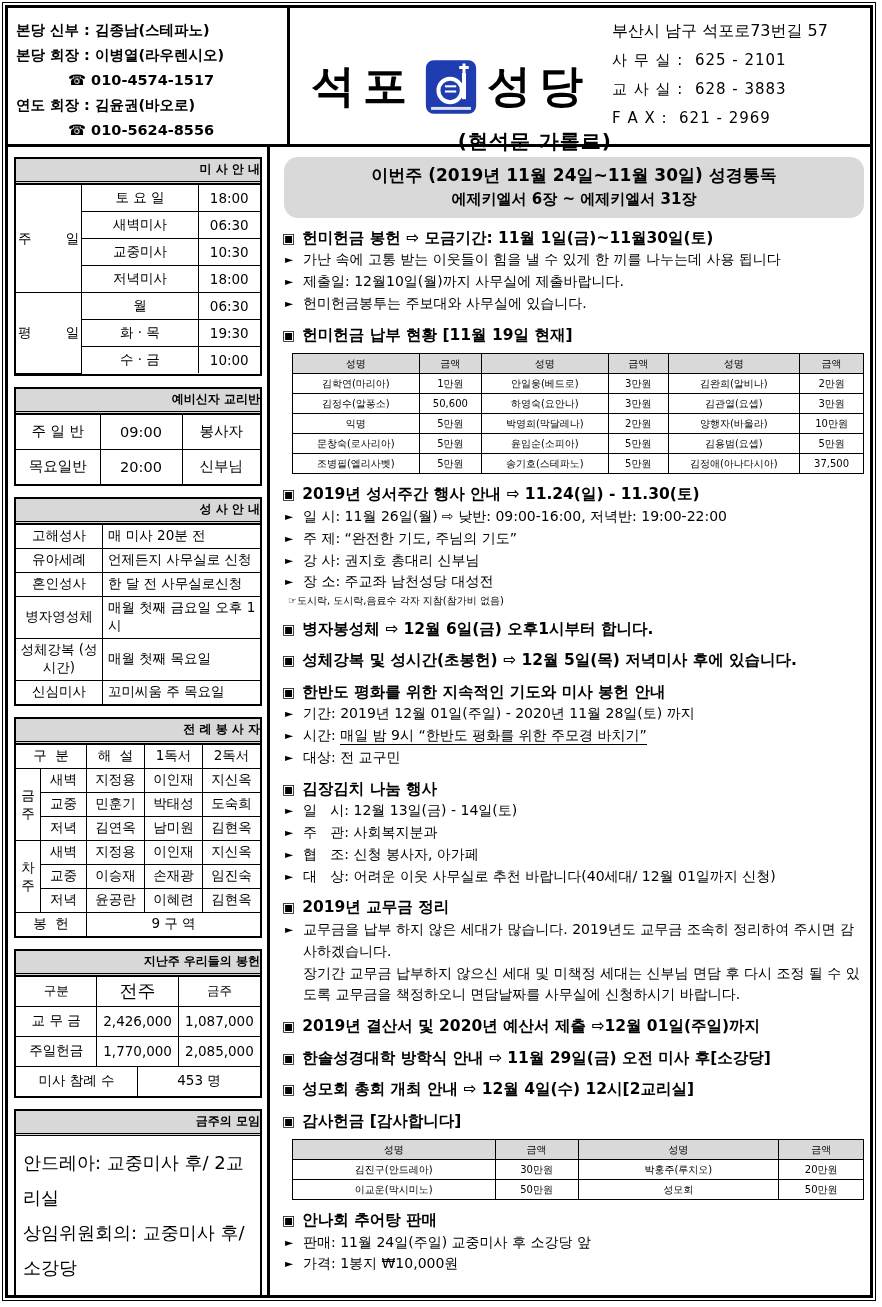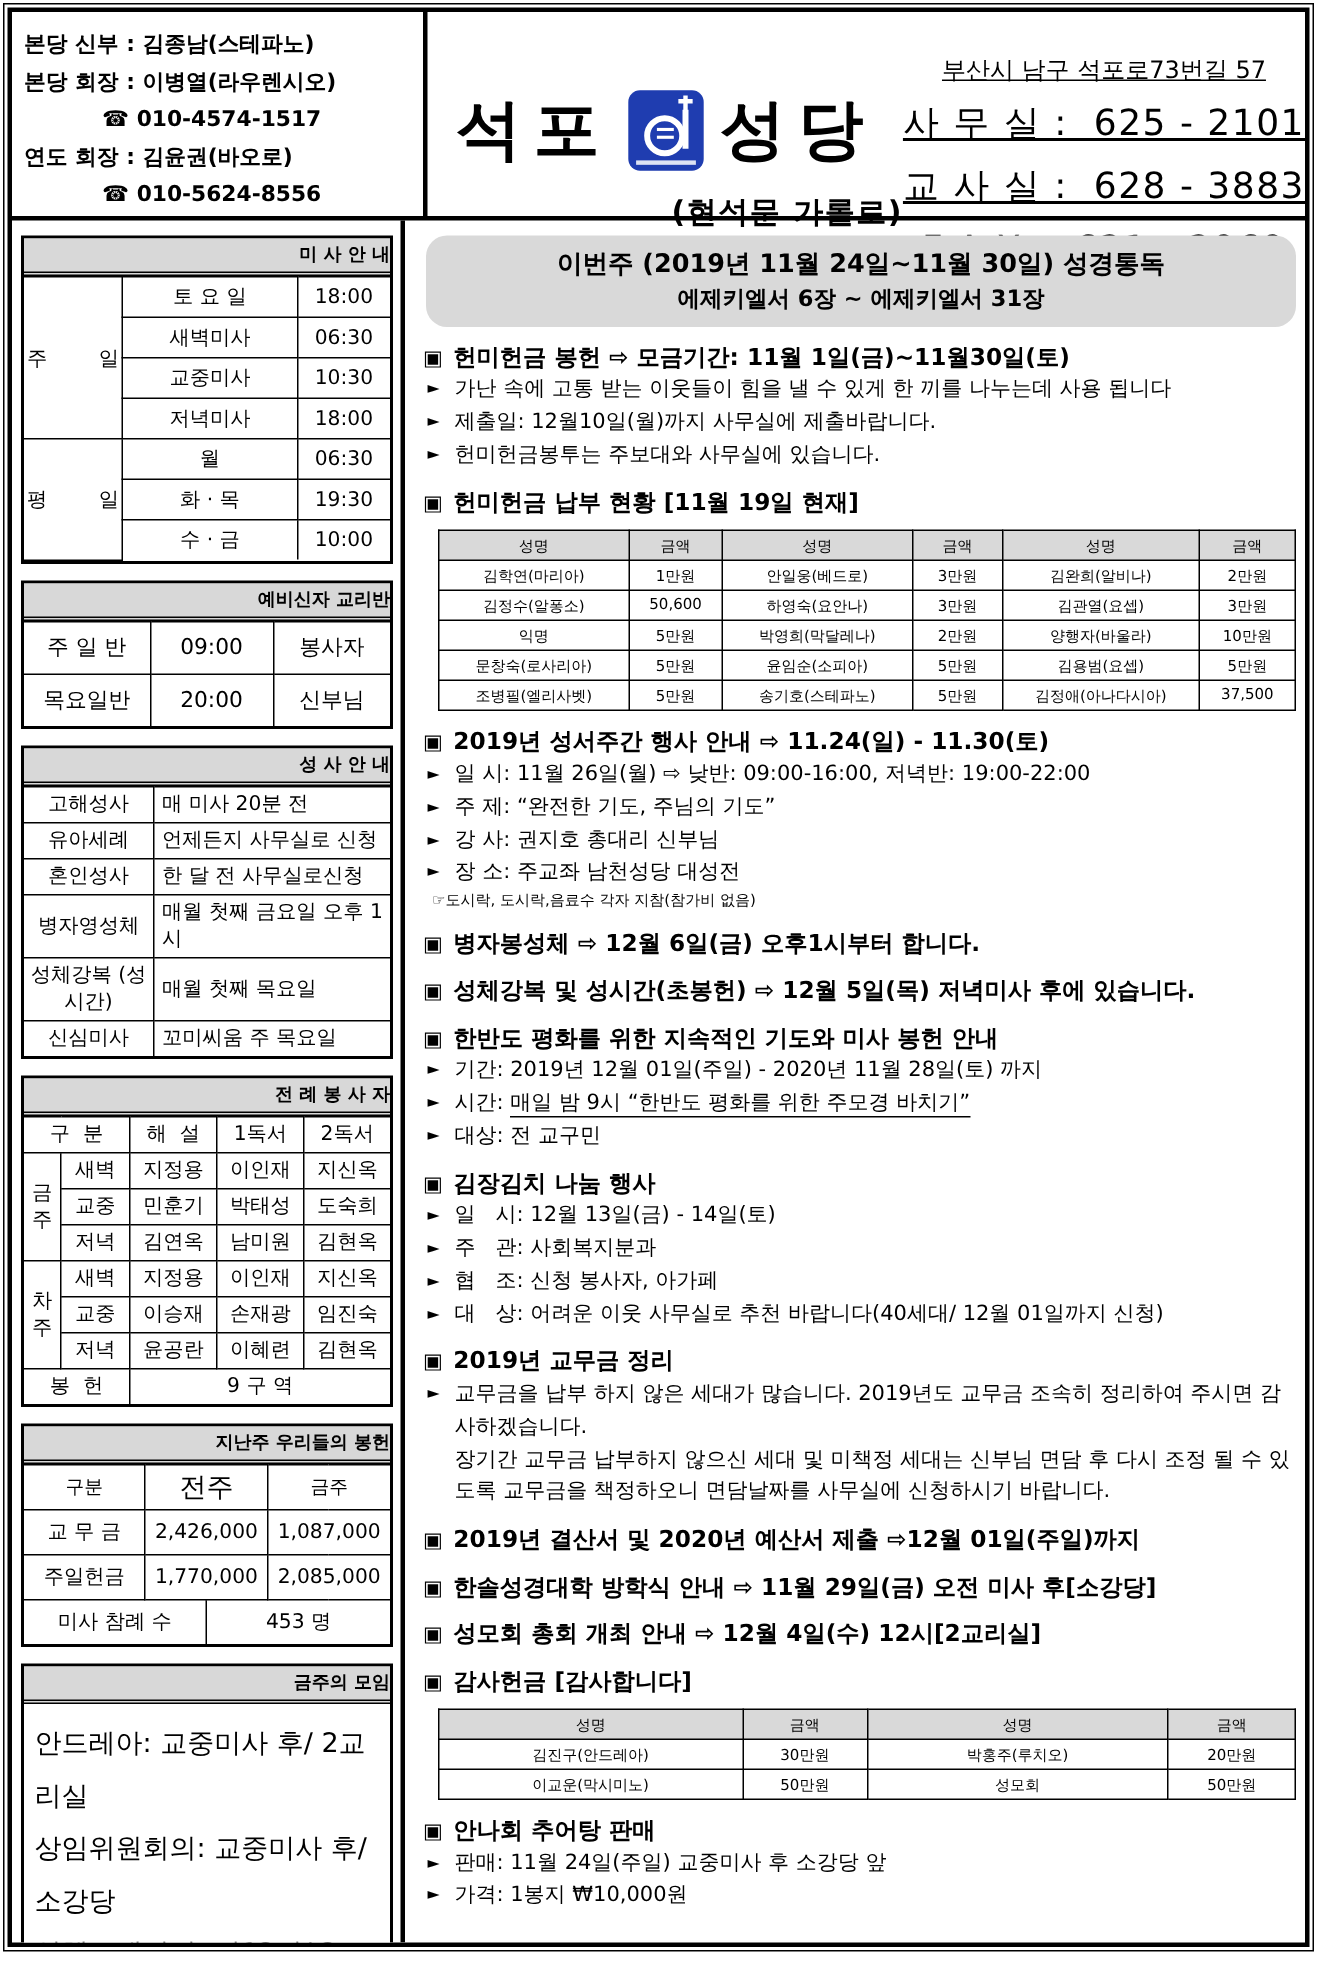--- a/index.html
+++ b/index.html
@@ -7,22 +7,22 @@
   .page-outer{width:874px;height:1299px;margin:2px;border:1px solid #000;padding:2px;box-sizing:border-box;}
   .page-inner{border:3px solid #000;height:100%;box-sizing:border-box;display:flex;flex-direction:column;overflow:hidden;}
 
   
   .header{display:flex;border-bottom:3px solid #000;height:136px;flex:0 0 auto;}
   .h-left{width:282px;border-right:3px solid #000;box-sizing:border-box;padding:10px 4px 4px 8px;font-weight:bold;font-size:14.5px;line-height:1.72;}
   .h-left .indent{padding-left:52px;}
   .h-center{width:322px;text-align:right;padding-top:12px;box-sizing:border-box;margin-top:37px;}
   .title-row{display:flex;align-items:center;justify-content:center;gap:10px;font-size:44px;font-weight:bold;letter-spacing:8px;}
   .subtitle{font-size:20px;font-weight:bold;margin-top:12px;letter-spacing:1px;}
-  .h-right{flex:1;text-align:center;padding-top:28px;font-size:16px;line-height:1.4;text-decoration:underline;}
-  .h-right .phone{font-size:24px;margin-top:8px;letter-spacing:1px;white-space:pre;}
+  .h-right{flex:1;padding-top:12px;font-size:16px;line-height:1.4;}
+  .h-right .phone{font-size:15px;margin-top:8px;letter-spacing:1px;white-space:pre;}
 
   
   .cols{display:flex;flex:1;min-height:0;}
   .sidebar{width:262px;border-right:3px solid #000;box-sizing:border-box;padding:10px 5px 6px 6px;display:flex;flex-direction:column;gap:11px;}
   .main{flex:1;box-sizing:border-box;padding:8px 4px 4px 12px;}
 
   
   .sbox{border:2px solid #000;background:#fff;}
   .sbox-title{background:#d8d8d8;font-weight:bold;text-align:right;font-size:12px;padding:2px 0 3px;border-bottom:3px double #000;white-space:pre;}
   .sbox table{width:100%;border-collapse:collapse;font-size:13.5px;}

